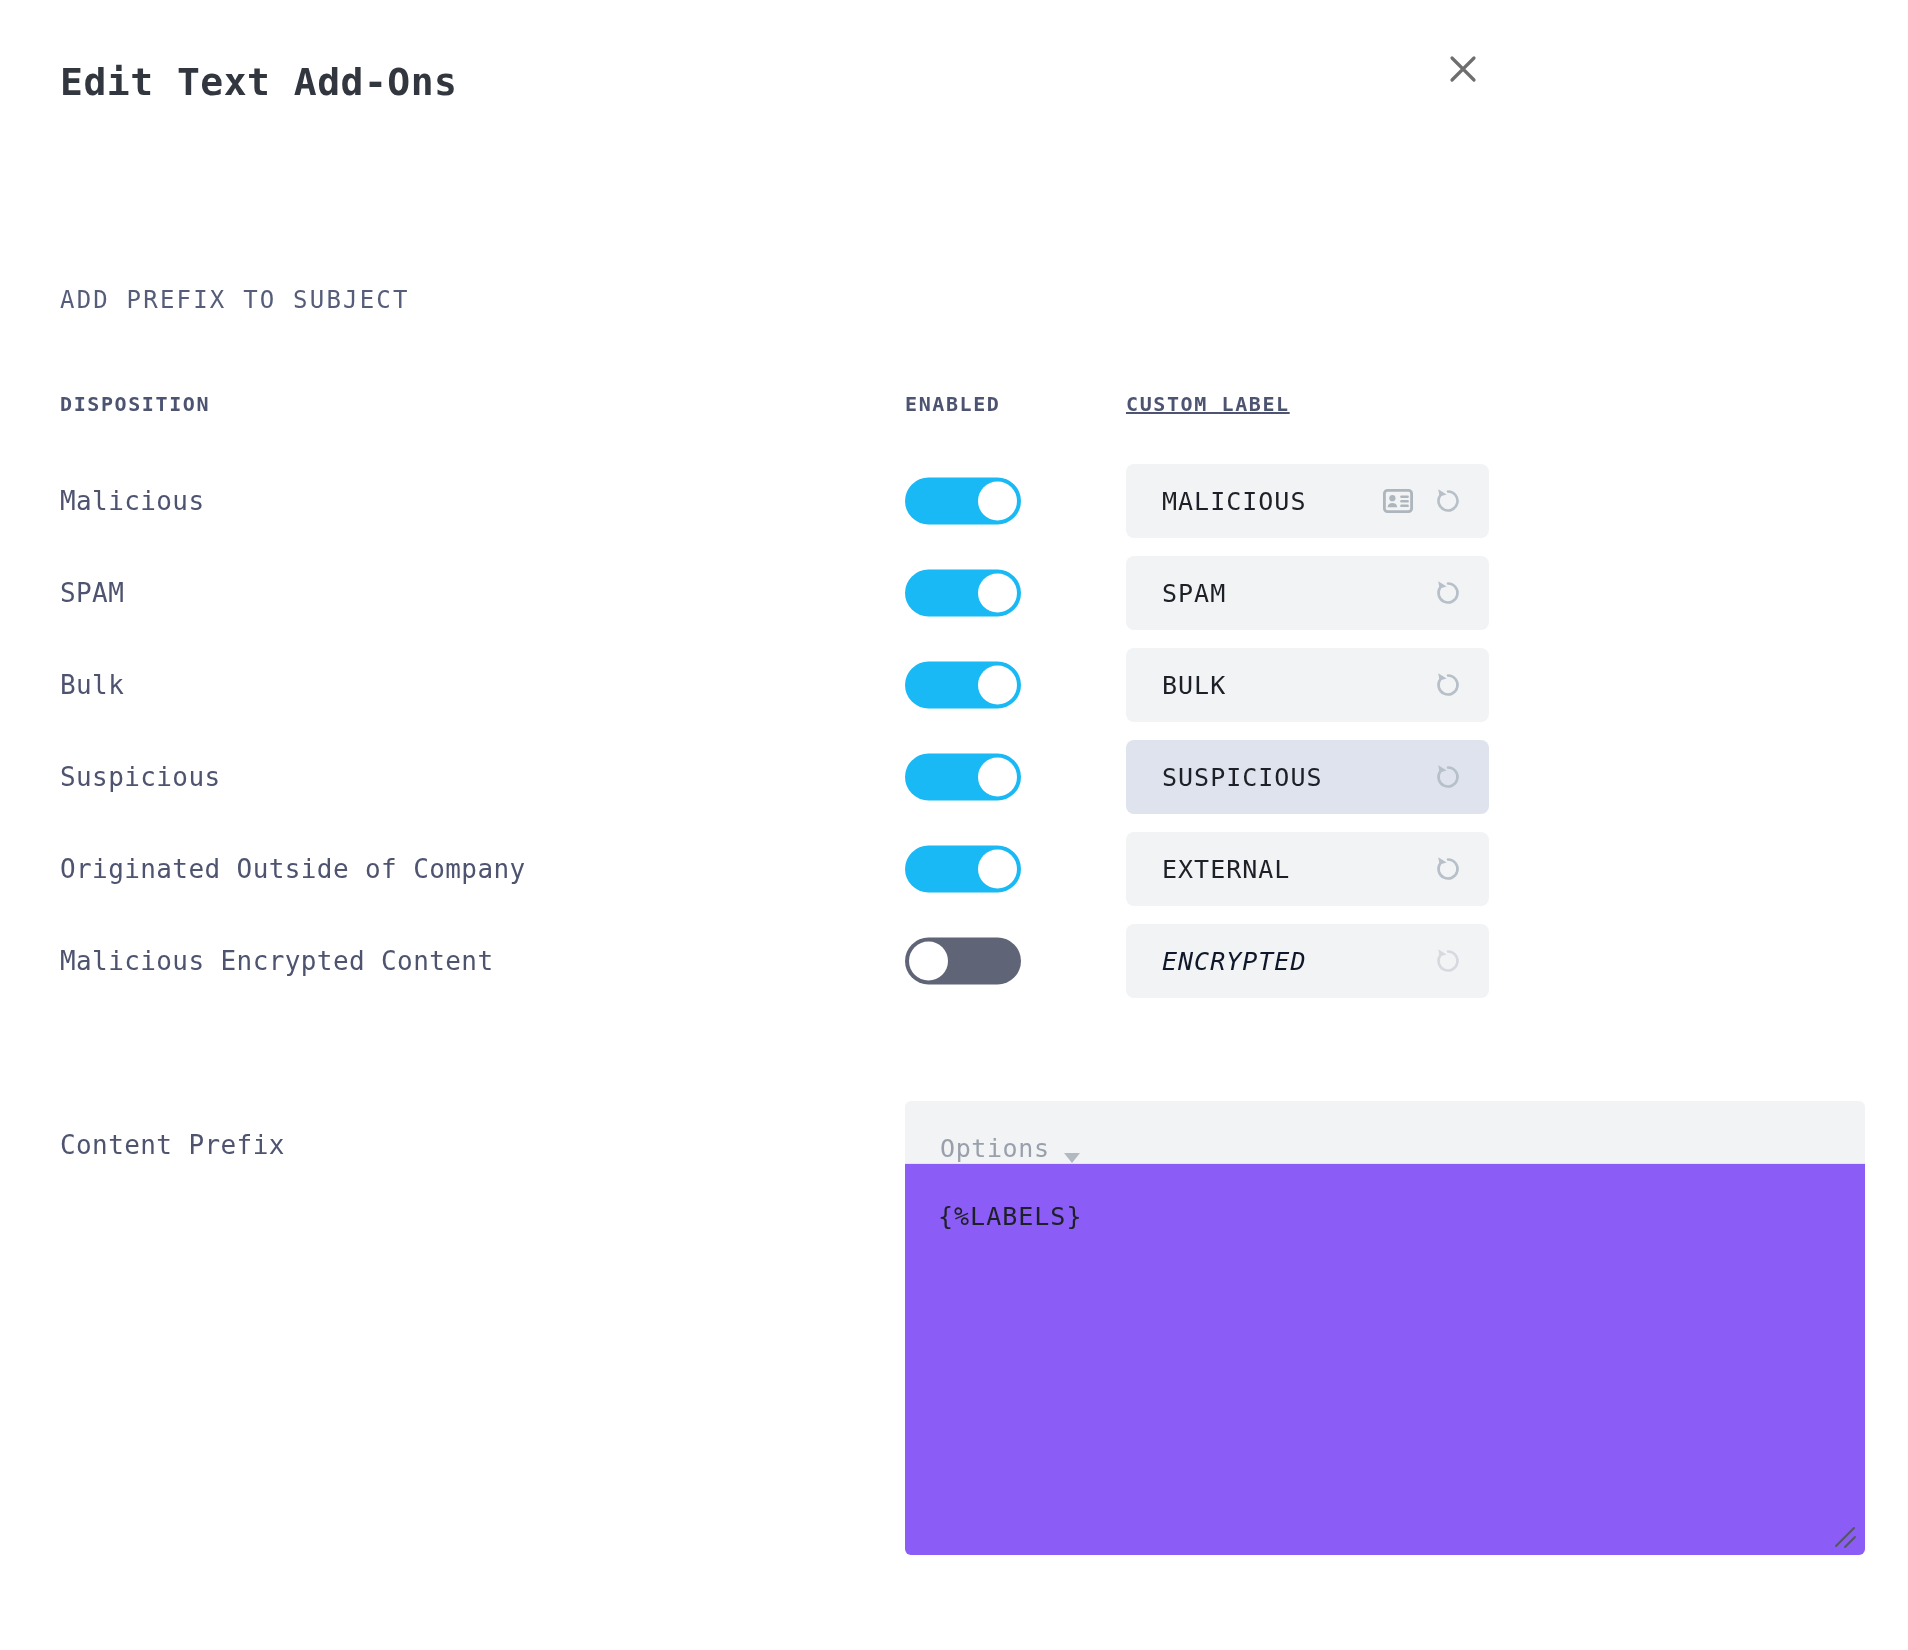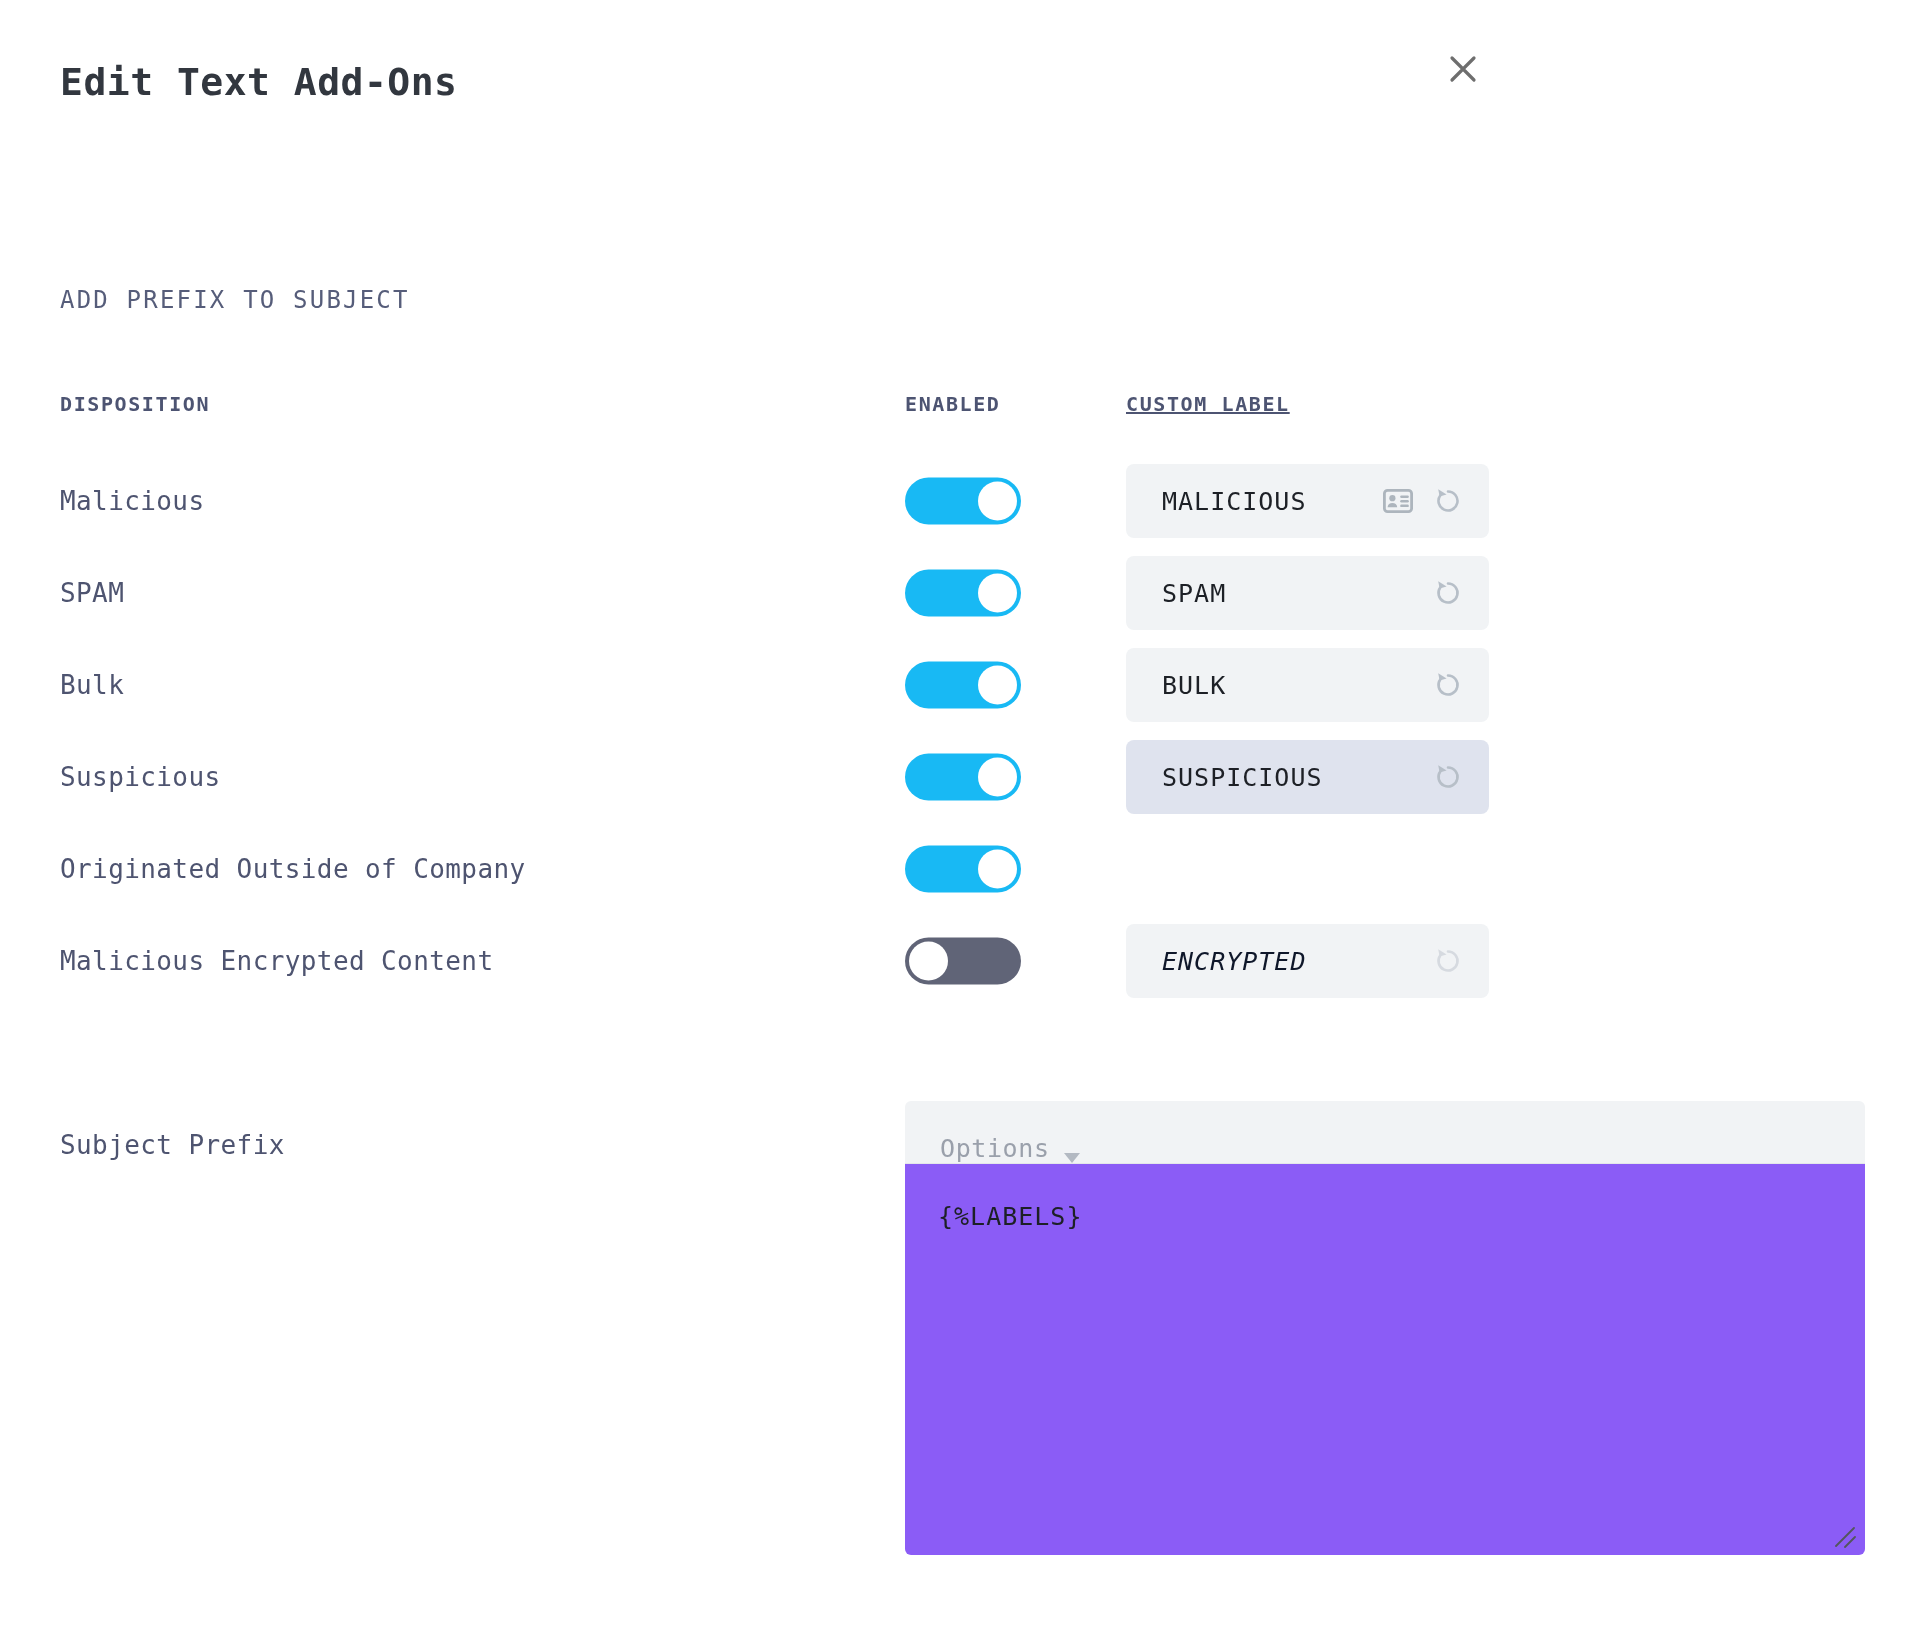--- a/index.html
+++ b/index.html
@@ -336,41 +336,52 @@
               </svg>
             </button>
           </span>
         </div>
       </div>
       <div class="row">
         <div class="disp-label">Originated Outside of Company</div>
         <button class="toggle on">
           <span class="knob"></span>
         </button>
+        <div class="label-field">
+          <span class="label-value">EXTERNAL</span>
+          <span class="field-icons">
+            <button class="icon-btn">
+              <svg width="32" height="32" viewBox="0 0 32 32" aria-hidden="true">
+                <path d="M16 6.5a9.5 9.5 0 1 1-7.6 3.8" fill="none" stroke="#b7bfc8" stroke-width="2.6" stroke-linecap="round"></path>
+                <path d="M6.2 4.2 L7.6 11.4 L14.6 9.4 Z" fill="#b7bfc8"></path>
+              </svg>
+            </button>
+          </span>
+        </div>
       </div>
       <div class="row">
         <div class="disp-label">Malicious Encrypted Content</div>
         <button class="toggle">
           <span class="knob"></span>
         </button>
         <div class="label-field disabled">
           <span class="label-value">ENCRYPTED</span>
           <span class="field-icons">
             <button class="icon-btn">
               <svg width="32" height="32" viewBox="0 0 32 32" aria-hidden="true">
                 <path d="M16 6.5a9.5 9.5 0 1 1-7.6 3.8" fill="none" stroke="#d6dae0" stroke-width="2.6" stroke-linecap="round"></path>
                 <path d="M6.2 4.2 L7.6 11.4 L14.6 9.4 Z" fill="#d6dae0"></path>
               </svg>
             </button>
           </span>
         </div>
       </div>
     </div>
 
-  <div class="subject-prefix-label">Subject Prefix</div>
+  <div class="subject-prefix-label">Content Prefix</div>
 
   <div class="editor">
     <div class="editor-toolbar">
       <span class="options-text">Options</span>
       <span class="caret"></span>
     </div>
     <div class="editor-body">
       <div class="editor-text">{%LABELS}</div>
       <svg class="resize-grip" viewBox="0 0 22 22">
         <path d="M2 20 L20 2 M11 21 L21 11" stroke="#53565c" stroke-width="1.8" stroke-linecap="round" fill="none"></path>

